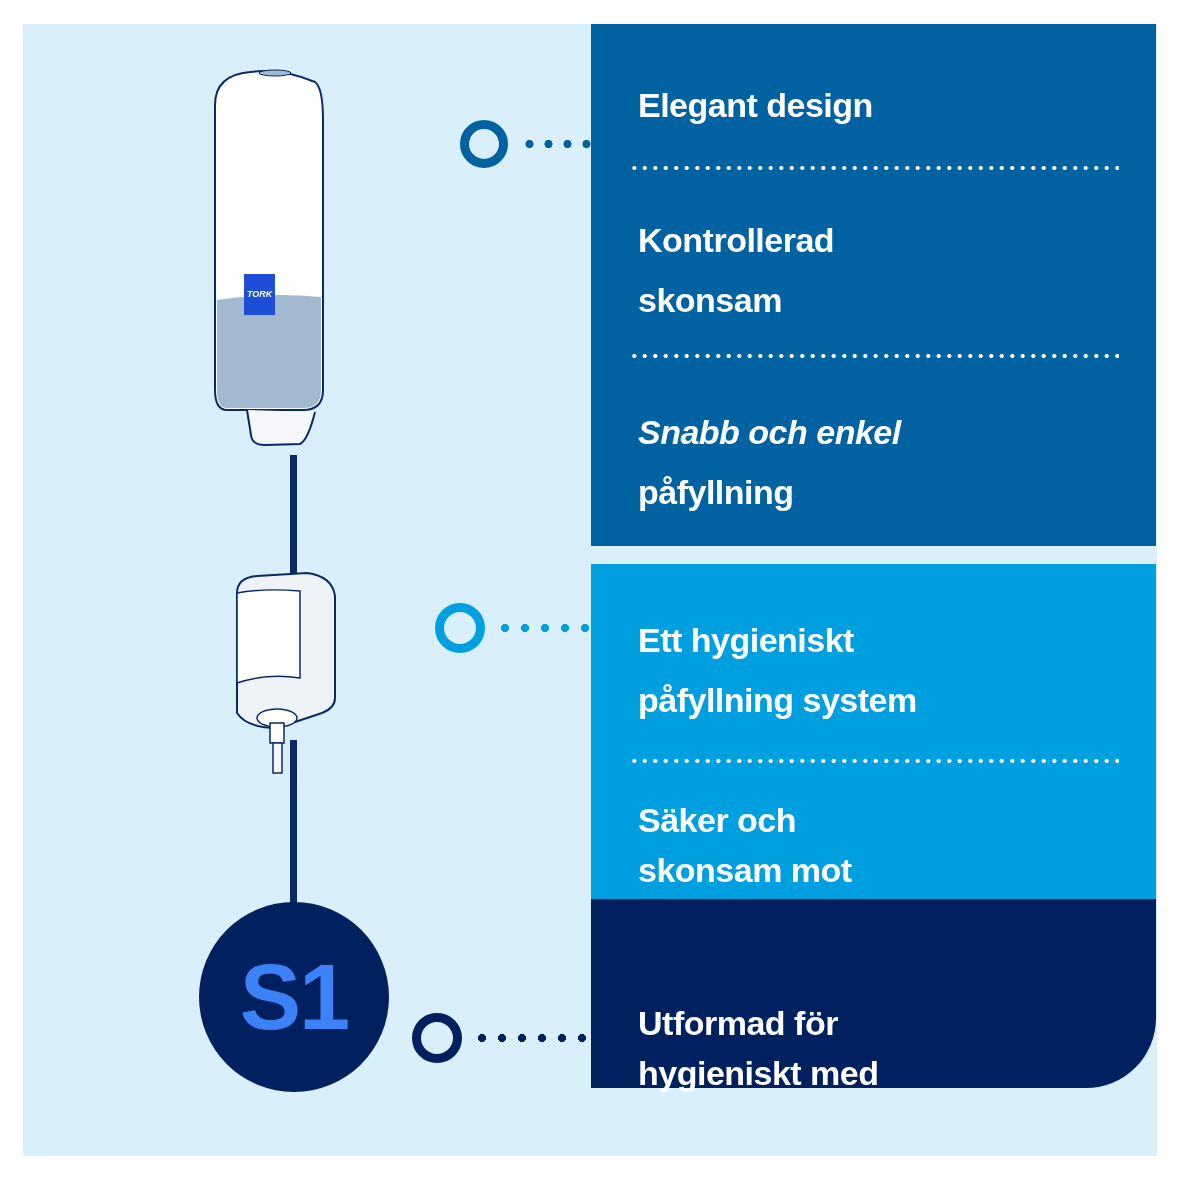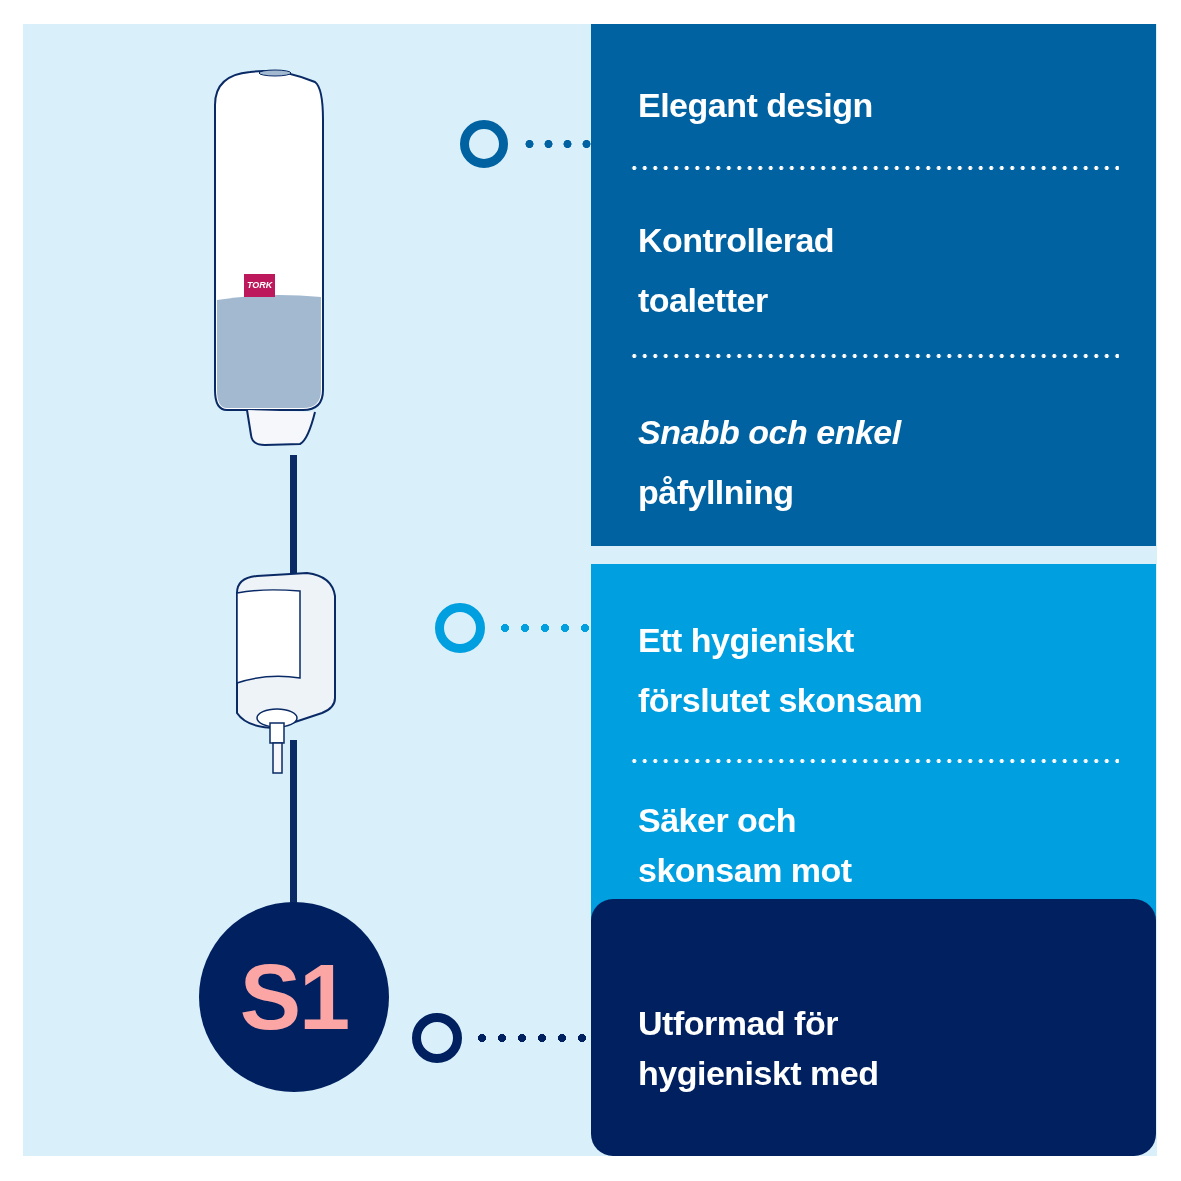--- a/index.html
+++ b/index.html
@@ -1,31 +1,31 @@
 <!DOCTYPE html>
 <html><head>
 <meta charset="utf-8">
 <style>
   html, body { margin:0; padding:0; background:#ffffff; }
   body { width:1181px; height:1181px; position:relative; overflow:hidden; font-family:"Liberation Sans", sans-serif; }
   .bg { position:absolute; left:23px; top:24px; width:1134px; height:1132px; background:#d9eff9; }
   .block { position:absolute; left:591px; width:565px; box-sizing:border-box; color:#fff; }
   .b1 { top:24px; height:522px; background:#0062a1; }
   .b2 { top:564px; height:412px; background:#009fdf; }
-  .b3 { top:899px; height:257px; background:#002060; border-bottom-right-radius:70px;border-radius:22px; }
+  .b3 { top:899px; height:189px; background:#002060; border-bottom-right-radius:70px; }
   .feat { position:absolute; left:38px; font-weight:bold; font-size:34px; line-height:55px; letter-spacing:-0.5px; margin:9px; }
   .sep { position:absolute; left:38px; width:490px; height:4px;
          background-image: radial-gradient(circle, #ffffff 1.8px, transparent 2.2px);
          background-size: 10.5px 4px; background-repeat: repeat-x; }
   .ring { position:absolute; border-radius:50%; box-sizing:border-box; }
   .dots { position:absolute; height:8px; }
   .spine { position:absolute; left:290px; width:7px; background:#0a2a66; }
-  .badge { position:absolute; left:199px; top:902px; width:190px; height:190px; border-radius:50%; background:#002060; color:#fca5a5;
+  .badge { position:absolute; left:199px; top:902px; width:190px; height:190px; border-radius:50%; background:#002060; color:#3b82f6;
            display:flex; align-items:center; justify-content:center; font-weight:bold; font-size:92px; letter-spacing:-2px; }
-  .logo { position:absolute; background:#be185d; color:#fff; font-size:9px; font-weight:bold; font-style:italic; padding:6px 3px; line-height:11px; }
+  .logo { position:absolute; background:#1d4ed8; color:#fff; font-size:9px; font-weight:bold; font-style:italic; padding:15px 3px; line-height:11px; }
 </style>
 </head>
 <body>
 
 <div class="bg"></div>
 
 <div class="spine" style="top:455px;height:120px;"></div>
 <div class="spine" style="top:740px;height:170px;"></div>
 
 <svg style="position:absolute;left:205px;top:60px;" width="120" height="400" viewBox="0 0 120 400">
@@ -52,29 +52,29 @@
 
 <div class="ring" style="left:412px;top:1013px;width:50px;height:50px;border:9px solid #002060;"></div>
 <div class="dots" style="left:472px;top:1034px;width:120px;background-image:radial-gradient(circle,#002060 3.8px,transparent 4.3px);background-size:20px 8px;"></div>
 
 <div class="badge">S1</div>
 
 <div class="block b1">
   <p class="feat" style="top:45px;">Elegant design</p>
   <div class="sep" style="top:142px;"></div>
   <p class="feat" style="top:180px;">Kontrollerad</p>
-  <p class="feat" style="top:240px;">toaletter</p>
+  <p class="feat" style="top:240px;">skonsam</p>
   <div class="sep" style="top:330px;"></div>
   <p class="feat" style="top:372px;font-style:italic;">Snabb och enkel</p>
   <p class="feat" style="top:432px;">påfyllning</p>
 </div>
 
 <div class="block b2">
   <p class="feat" style="top:40px;">Ett hygieniskt</p>
-  <p class="feat" style="top:100px;">förslutet skonsam</p>
+  <p class="feat" style="top:100px;">påfyllning system</p>
   <div class="sep" style="top:195px;"></div>
   <p class="feat" style="top:270px;">skonsam mot</p>
   <p class="feat" style="top:220px;">Säker och</p>
 
 </div>
 
 <div class="block b3">
   <p class="feat" style="top:88px;">Utformad för</p>
   <p class="feat" style="top:138px;">hygieniskt med</p>
 </div>

